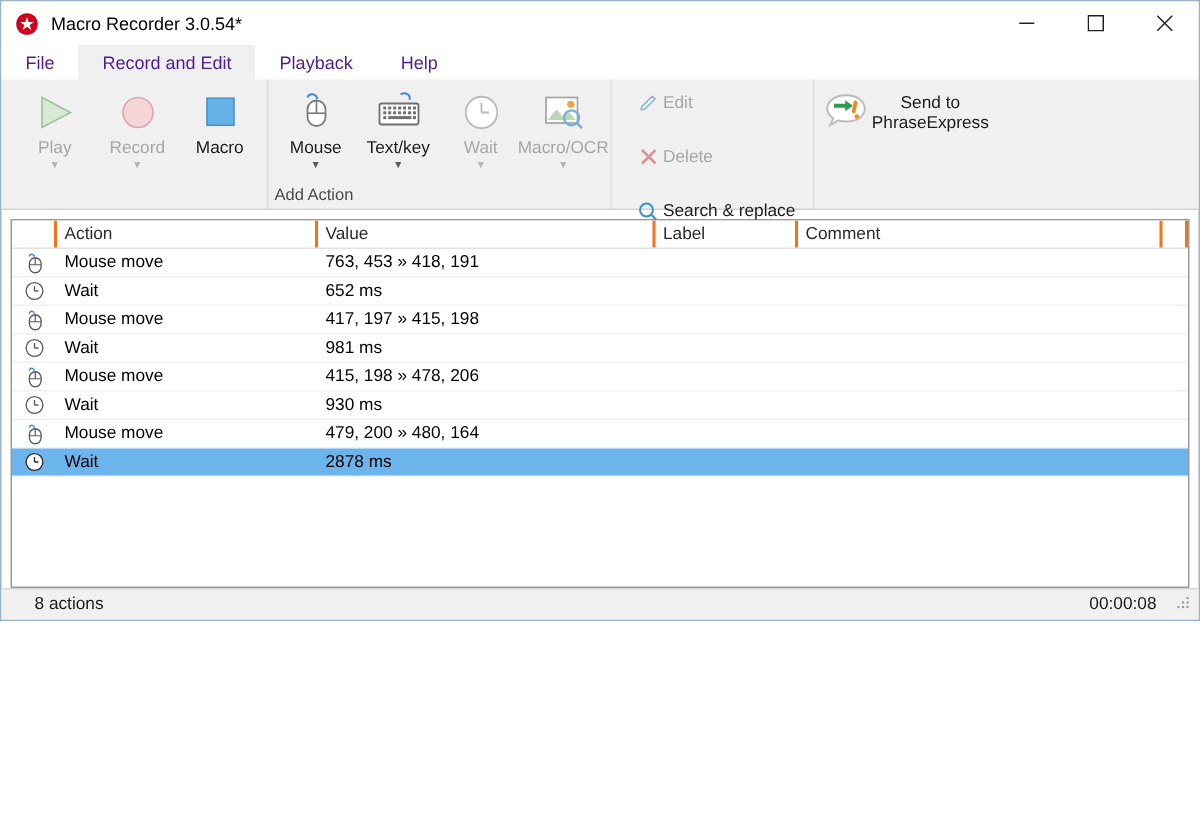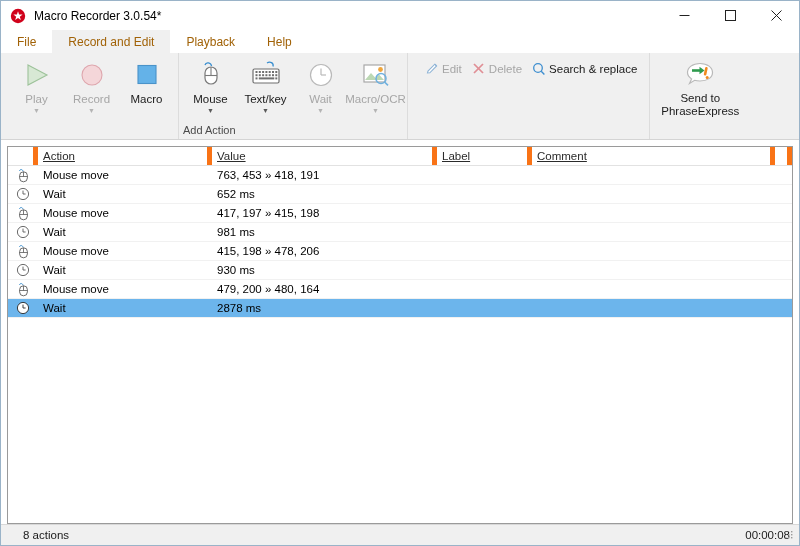--- a/index.html
+++ b/index.html
@@ -4,21 +4,21 @@
 <style>
   * { box-sizing: border-box; }
   html, body {
     margin: 0; padding: 0;
     width: 800px; height: 546px;
     overflow: hidden;
     font-family: "Liberation Sans", sans-serif;
     background: #ffffff;
   }
   #app {
-    width: 800px; height: 546px;
+    width: 800px; height: 414px;
     position: relative;
     background: #ffffff;
     border: 1px solid #9ab3c8;
     display: flex; flex-direction: column;
   }
 
   
   #titlebar {
     height: 29px; min-height: 29px;
     background: #ffffff;
@@ -47,21 +47,21 @@
 
   
   #tabstrip {
     height: 23px; min-height: 23px;
     background: #ffffff;
     display: flex; align-items: stretch;
     position: relative;
   }
   .tab {
     display: flex; align-items: center; justify-content: center;
-    font-size: 12px; color: #a16207;
+    font-size: 12px; color: #4c1d95;
     padding: 0 16px;
     background: #ffffff;
     white-space: nowrap;
   }
   .tab.active { background: #f0f0f0; }
 
   
   #ribbon {
     height: 87px; min-height: 87px;
     background: #f0f0f0;
@@ -98,36 +98,36 @@
     white-space: nowrap;
   }
   .rbtn.dis .lbl { color: #a6a6a6; }
   .rbtn .caret {
     font-size: 7px; color: #5a5a5a; line-height: 9px; margin-top: 1px;
   }
   .rbtn.dis .caret { color: #b4b4b4; }
 
   
   .rlist {
-    display: flex; flex-direction: row;
+    display: flex; flex-direction: column;
     justify-content: center;
     padding: 6px 8px 0 10px;
-    gap: 7px;
+    gap: 17px;
   }
   .ritem {
     display: flex; align-items: center;
     height: 19px; font-size: 11.5px; color: #1b1b1b;
     white-space: nowrap;
   }
   .ritem.dis { color: #a6a6a6; }
   .ritem .ico { width: 20px; height: 16px; display:flex; align-items:center; justify-content:center; }
 
   .rbig {
     width: 92px;
-    display: flex; flex-direction: column; align-items: center;
+    display: flex; flex-direction: row; align-items: center;
     padding-top: 6px;
   }
   .rbig .glyph { height: 30px; display:flex; align-items:center; justify-content:center; }
   .rbig .lbl {
     font-size: 11.5px; color: #1b1b1b; text-align: center;
     line-height: 13px; margin-top: 3px;
   }
 
   
   #listwrap {
@@ -140,24 +140,24 @@
     min-height: 0;
   }
   #hdr {
     display: flex;
     height: 19px; min-height: 19px;
     background: #ffffff;
     border-bottom: 1px solid #e2e2e2;
     font-size: 11.5px; color: #2b2b2b;
   }
   .hcell {
-    border-right: 5px solid #f97316;
+    border-right: 2px solid #f97316;
     padding-left: 5px;
     display: flex; align-items: center;
-    overflow: hidden; white-space: nowrap; text-decoration: underline;
+    overflow: hidden; white-space: nowrap;
   }
   #rows { flex: 1; overflow: hidden; }
   .row {
     display: flex; height: 19px; align-items: center;
     font-size: 11.5px; color: #000000;
     border-bottom: 1px solid #f1f1f1;
   }
   .row.sel { background: #6cb5ec; }
   .cell { padding-left: 5px; overflow: hidden; white-space: nowrap; }
   .c-ico { width: 30px; padding-left: 0; display:flex; align-items:center; justify-content:center; }
@@ -169,21 +169,21 @@
   
   #status {
     height: 21px; min-height: 21px;
     background: #f0f0f0;
     border-top: 1px solid #d8d8d8;
     display: flex; align-items: center;
     position: relative;
     font-size: 11.5px; color: #1b1b1b;
   }
   #status-left { margin-left: 22px; }
-  #status-time { position: absolute; right: 9px; }
+  #status-time { position: absolute; right: 28px; }
   #grip { position: absolute; right: 5px; bottom: 3px; }
 </style>
 </head>
 <body>
 
 <div id="app">
 
   <div id="titlebar">
     <div id="app-icon">
       <svg width="16" height="16" viewBox="0 0 16 16">

